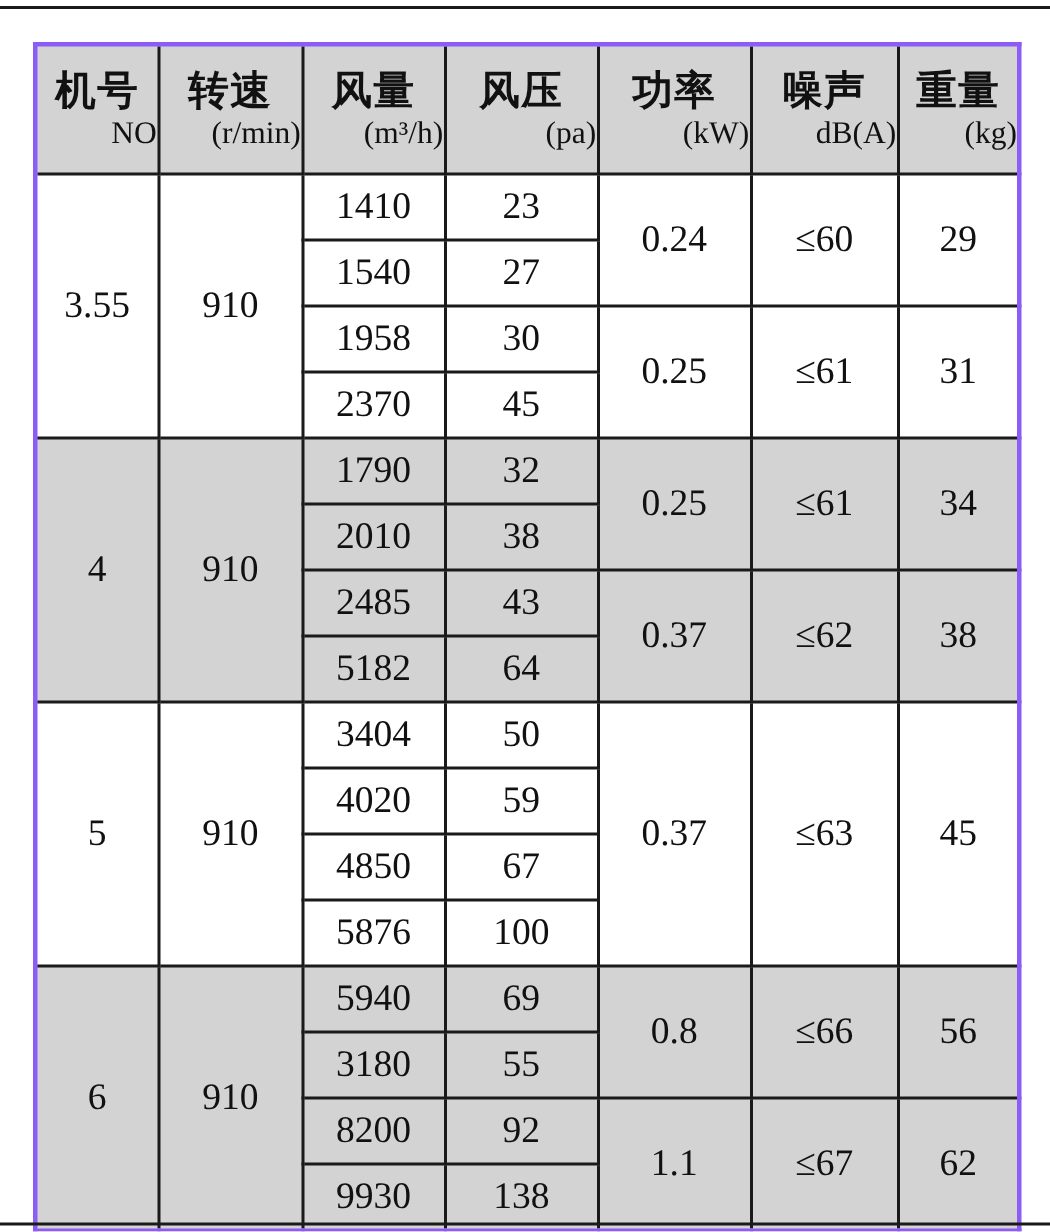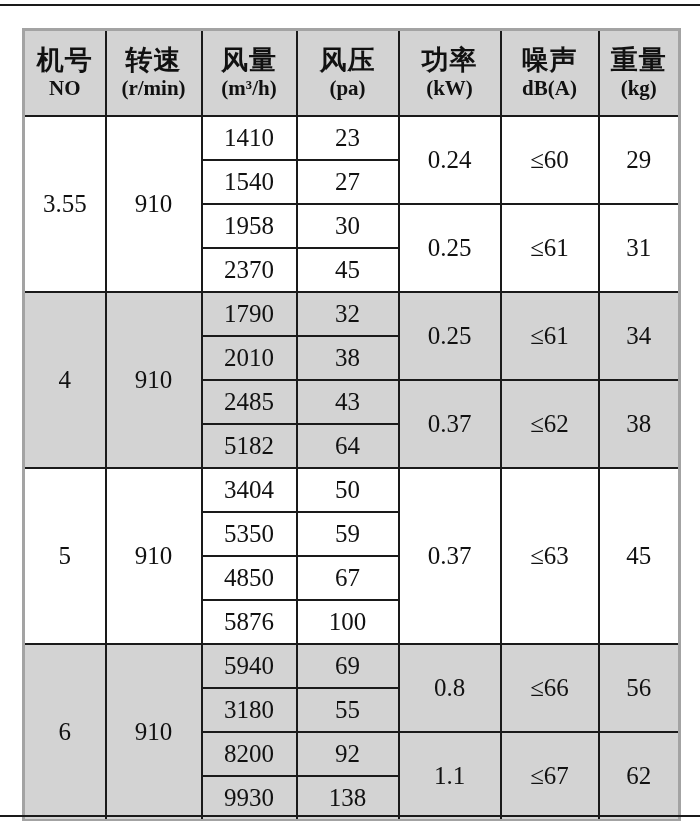--- a/index.html
+++ b/index.html
@@ -27,21 +27,21 @@
 
   .table-wrap {
     position: absolute;
     left: 22px;
     top: 28px;
   }
   table.spec {
     border-collapse: collapse;
     table-layout: fixed;
     width: 656px;
-    border: 3px solid #a3a3a3;
+    border: 3px solid #8b5cf6;
   }
   table.spec th,
   table.spec td {
     border: 2px solid #1a1a1a;
     text-align: center;
     vertical-align: middle;
     padding: 0;
     background: #ffffff;
     color: #111111;
   }
@@ -50,22 +50,23 @@
     background: #d3d3d3;
   }
   .col-title {
     font-size: 27px;
     font-weight: bold;
     line-height: 1.1;
     letter-spacing: 1px;
   }
   .col-sub {
     font-size: 21px;
-    font-weight: bold;
+    font-weight: normal;
     line-height: 1.15;
+    text-align: right;
   }
   table.spec tbody td {
     height: 42px;
     font-size: 25px;
     font-weight: normal;
   }
   table.spec tbody td.shaded {
     background: #d3d3d3;
   }
   
@@ -178,21 +179,21 @@
           <tr>
             <td rowspan="4">5</td>
             <td rowspan="4">910</td>
             <td>3404</td>
             <td>50</td>
             <td rowspan="4">0.37</td>
             <td rowspan="4">≤63</td>
             <td rowspan="4">45</td>
           </tr>
           <tr>
-            <td>5350</td>
+            <td>4020</td>
             <td>59</td>
           </tr>
           <tr>
             <td>4850</td>
             <td>67</td>
           </tr>
           <tr>
             <td>5876</td>
             <td>100</td>
           </tr>

